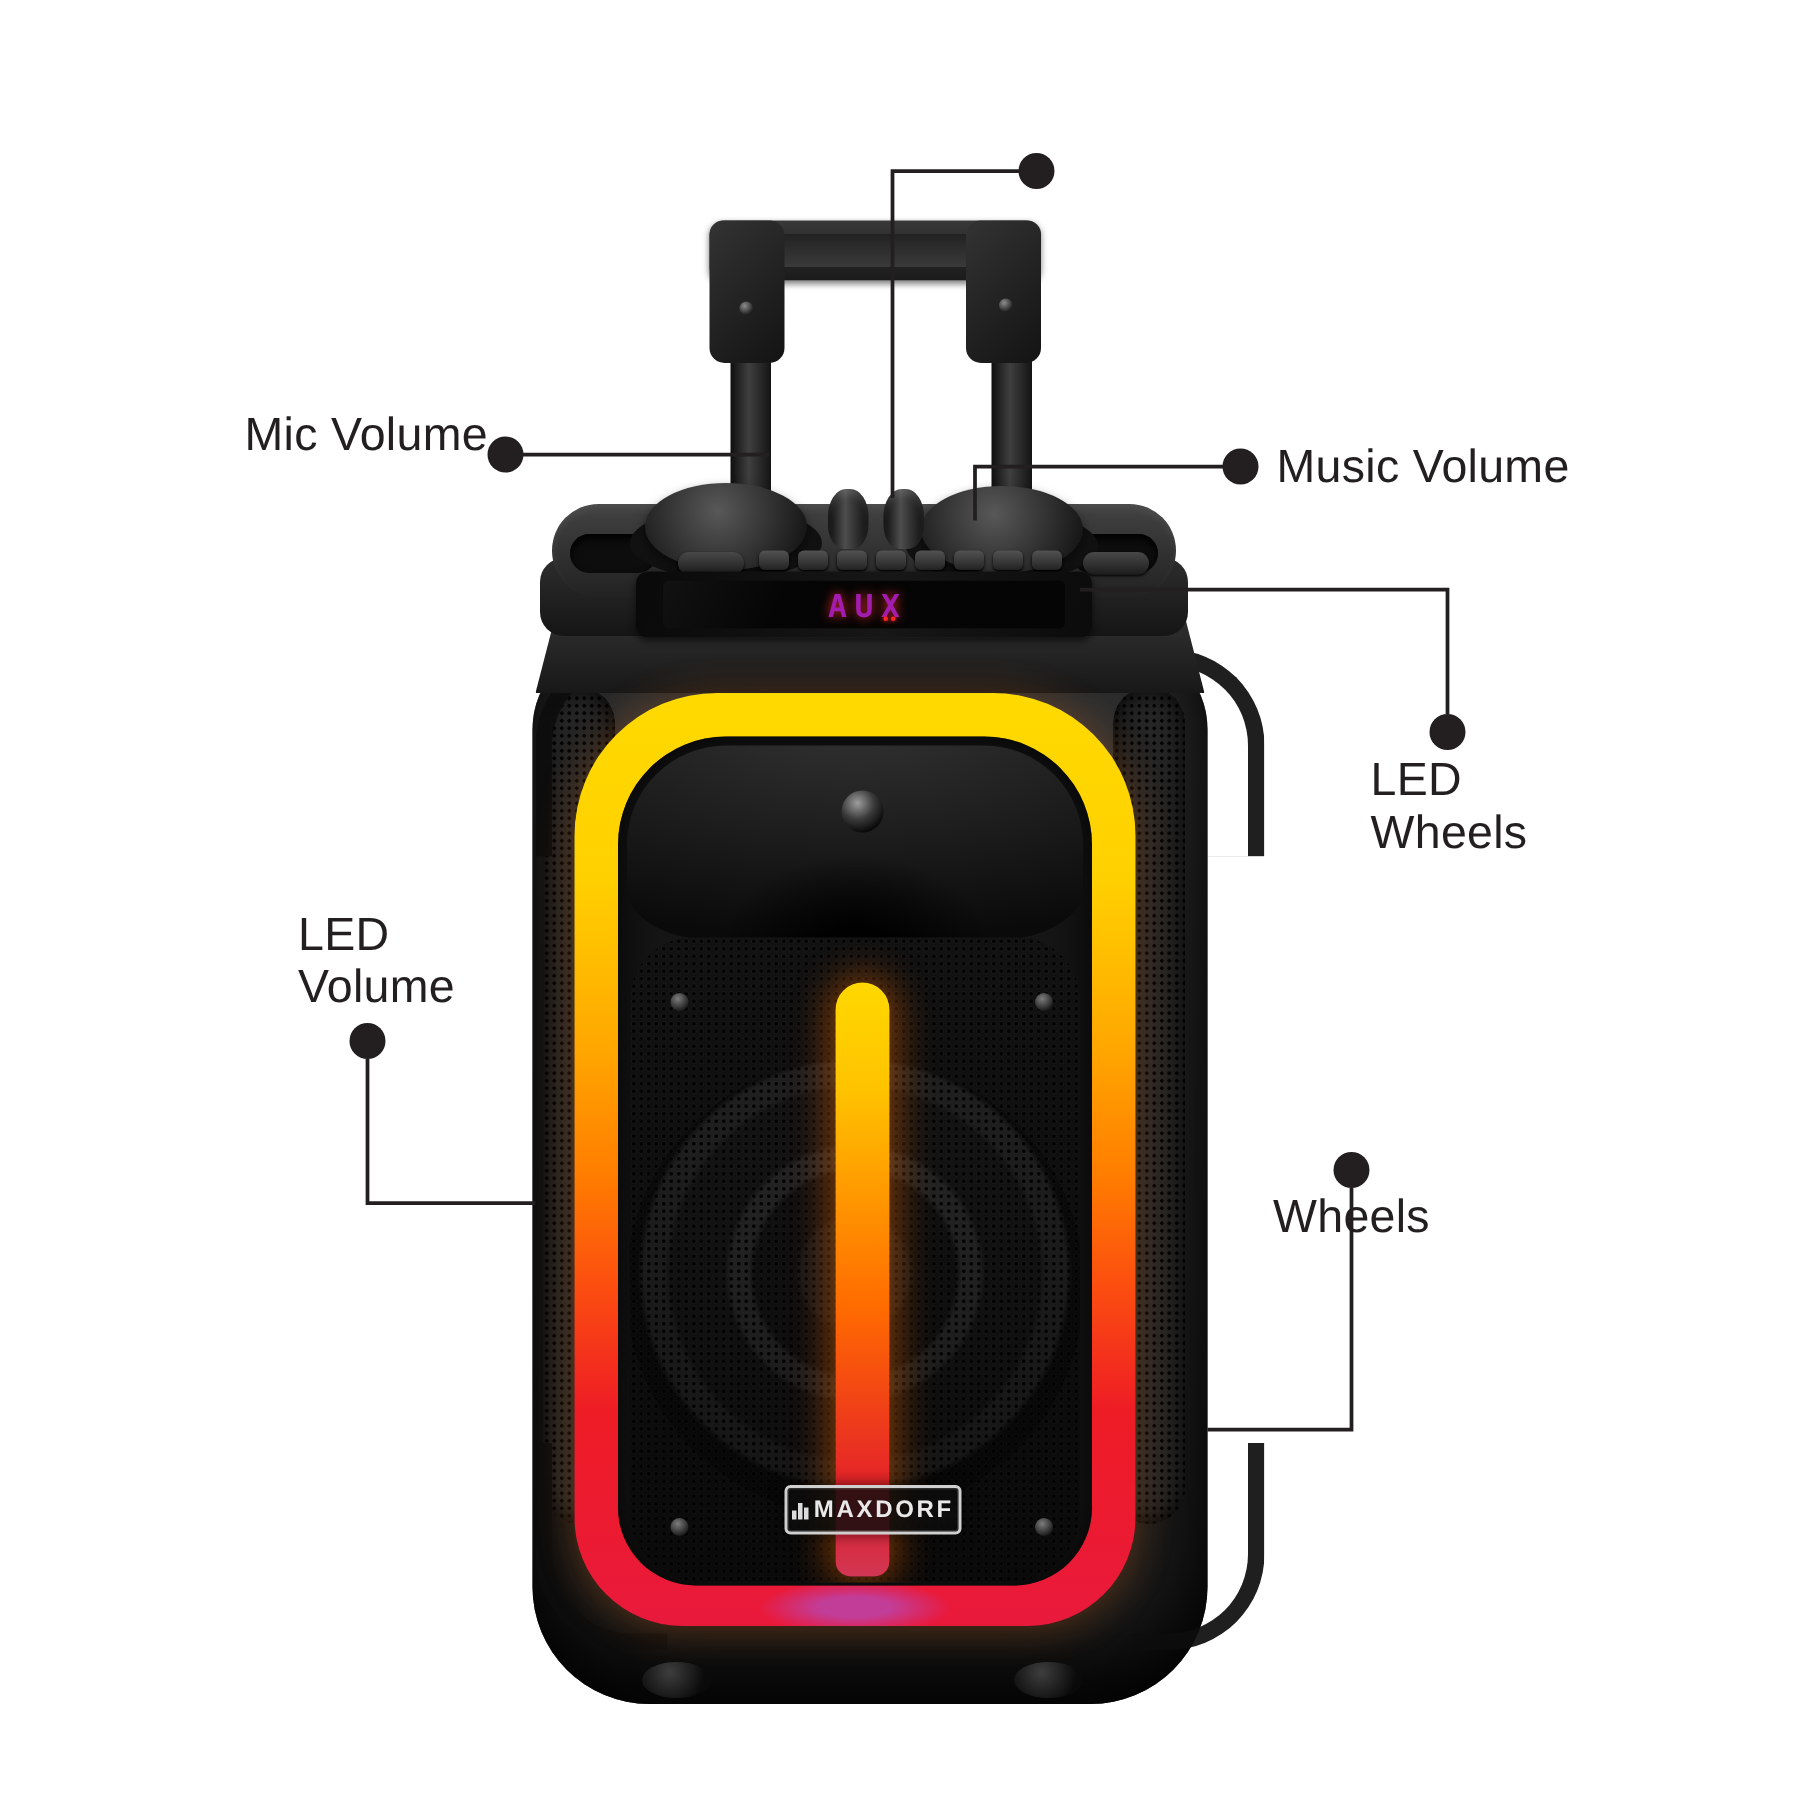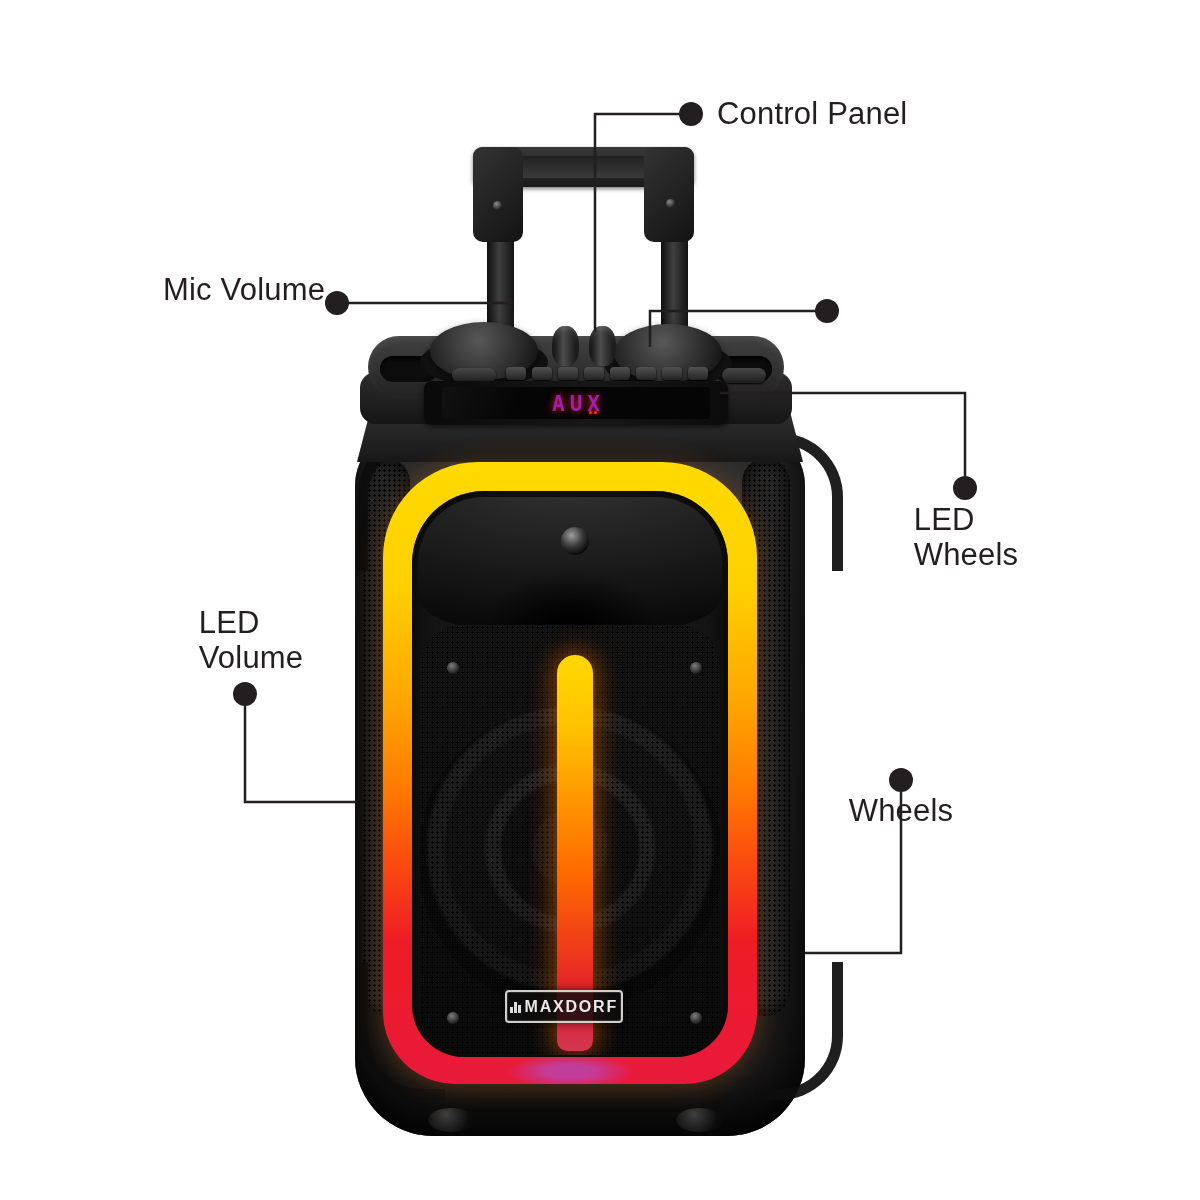--- a/index.html
+++ b/index.html
@@ -130,21 +130,21 @@
     background-size:100% 100%, 5px 5px; }
   .grille-screw { position:absolute; width:12px; height:12px; border-radius:50%;
     background:radial-gradient(circle at 40% 32%,#7d7d7d,#242424 68%,#000); }
   #gscrew-tl { left:27px;  top:37px; }  #gscrew-tr { left:270px; top:37px; }
   #gscrew-bl { left:27px;  top:387px; } #gscrew-br { left:270px; top:387px; }
   .center-strip { position:absolute; left:137px; top:30px; width:36px; bottom:4px;
     border-radius:18px 18px 10px 10px;
     background:linear-gradient(180deg,#ffd800 0%,#ffc300 18%,#ff9300 38%,#ff6a00 55%,#f04018 72%,#e3202c 86%,#d13652 100%);
     box-shadow:0 0 24px 5px rgba(255,110,0,.45); }
 
-  .brand-badge { position:absolute; left:85px; top:365px; width:118px; height:33px;
+  .brand-badge { position:absolute; left:103px; top:365px; width:118px; height:33px;
     border:2px solid #cfcfcf; border-radius:4px; background:rgba(12,12,12,.82);
     box-shadow:inset 0 0 0 1px rgba(255,255,255,.14), 0 0 10px rgba(0,0,0,.6);
     display:flex; align-items:center; justify-content:center; gap:4px; }
   .brand-eq { display:flex; align-items:flex-end; gap:1.5px; height:12px; }
   .brand-eq i { display:block; width:2.5px; background:#dcdcdc; }
   .brand-eq i:nth-child(1){height:6px;} .brand-eq i:nth-child(2){height:11px;} .brand-eq i:nth-child(3){height:8px;}
   .brand-text { color:#e9e9e9; font-size:16px; font-weight:bold; letter-spacing:1.8px; }
 
   .foot { position:absolute; top:1108px; width:46px; height:24px; border-radius:50%;
     background:radial-gradient(circle at 40% 28%,#3e3e3e,#0a0a0a 72%); }
@@ -237,24 +237,24 @@
     <path d="M827 311 H650 V347"></path>
     <circle cx="827" cy="311" r="12"></circle>
     <path d="M720 393 H965 V476"></path>
     <circle cx="965" cy="488" r="12"></circle>
     <path d="M245 706 V802 H357"></path>
     <circle cx="245" cy="694" r="12"></circle>
     <path d="M901 792 V953 H805"></path>
     <circle cx="901" cy="780" r="12"></circle>
   </svg>
 
-  <div class="callout-label" id="lbl-control">Control Panel</div>
 
   <div class="callout-label" id="lbl-mic">Mic Volume</div>
 
+  <div class="callout-label" id="lbl-music">Music Volume</div>
 
   <div class="callout-label centered" id="lbl-leddisp">
     <span>LED</span><br>
     <span>Wheels</span>
   </div>
 
   <div class="callout-label centered" id="lbl-ledlight">
     <span>LED</span><br>
     <span>Volume</span>
   </div>

